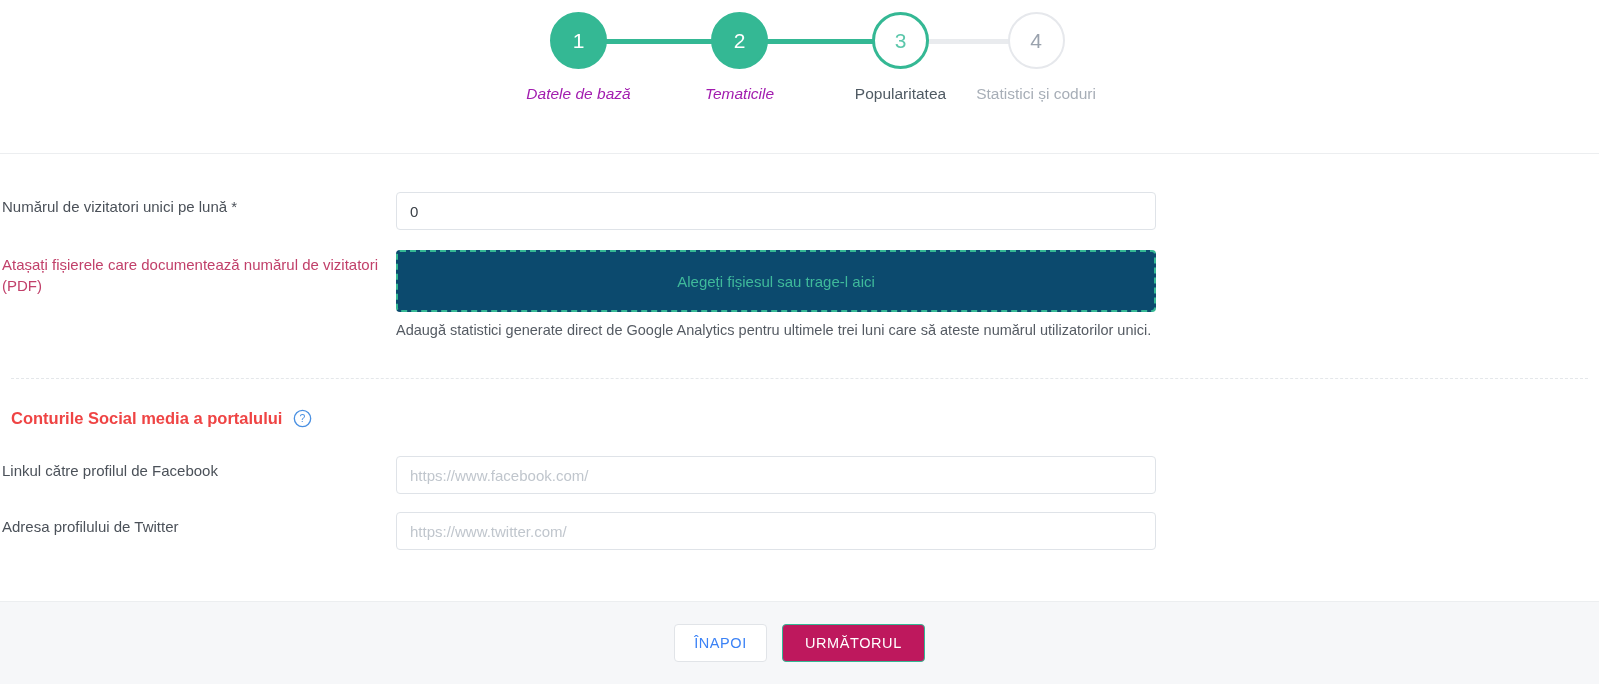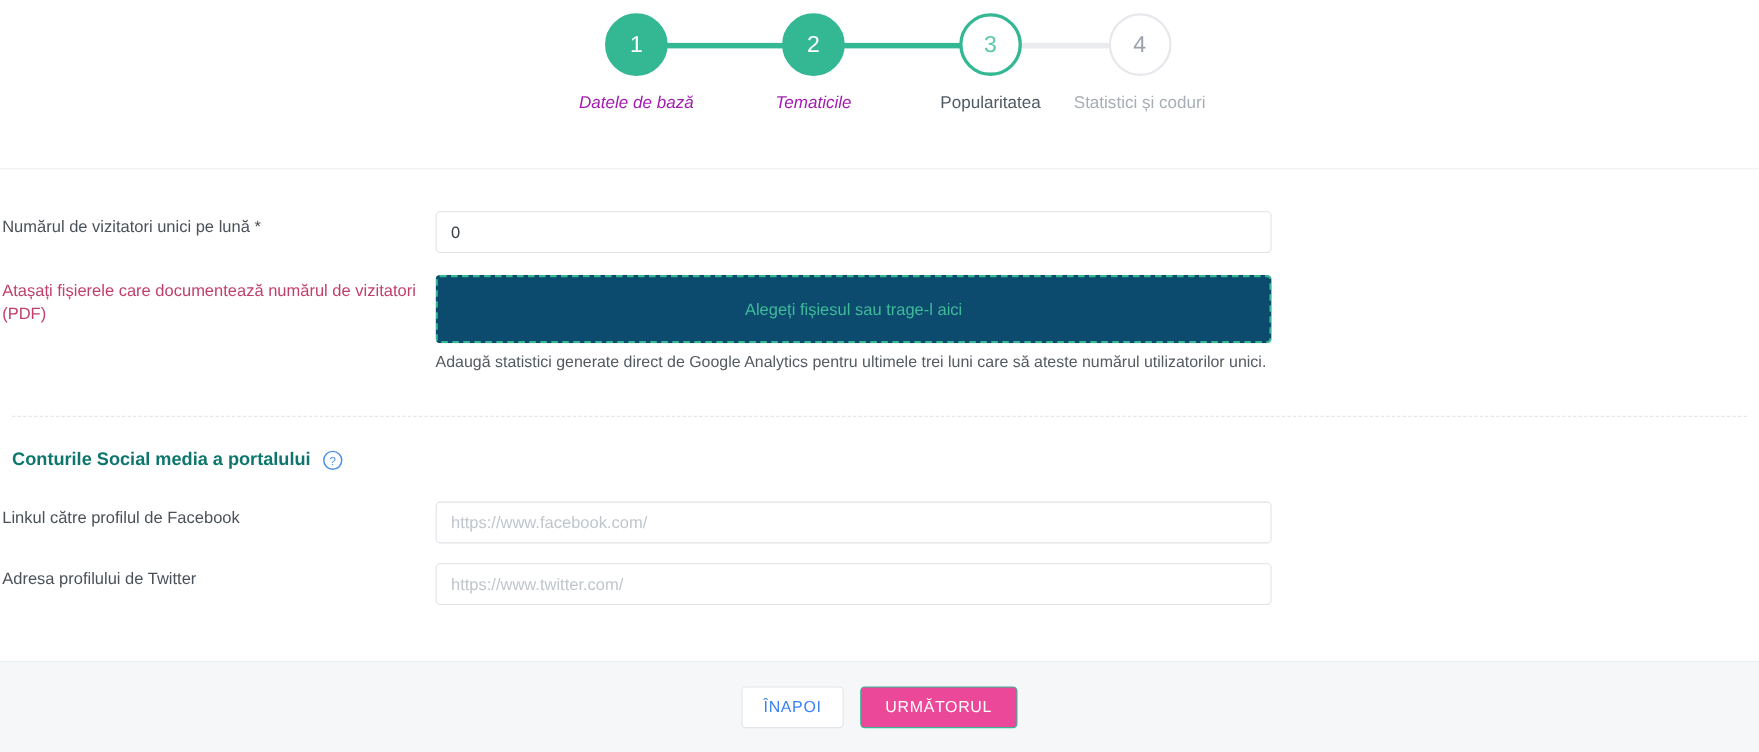--- a/index.html
+++ b/index.html
@@ -143,21 +143,21 @@
   }
 
   .section-head {
     display: flex;
     align-items: center;
     padding-left: 11px;
   }
   .section-title {
     font-size: 16.5px;
     font-weight: bold;
-    color: #0f766e;
+    color: #ef4444;
   }
   .help-icon {
     margin-left: 11px;
     width: 19px;
     height: 19px;
     display: block;
   }
 
   
   .footer {
@@ -183,21 +183,21 @@
   }
   .btn-back {
     background: #ffffff;
     border: 1px solid #e1e4e8;
     color: #3b82f6;
     height: 38px;
     padding: 0 19px;
     margin-right: 15px;
   }
   .btn-next {
-    background: #ec4899;
+    background: #be185d;
     border: 1px solid #34b894;
     color: #ffffff;
     height: 38px;
     padding: 0 22px;
   }
 </style>
 </head>
 <body>
 
 <div class="stepper-wrap">

